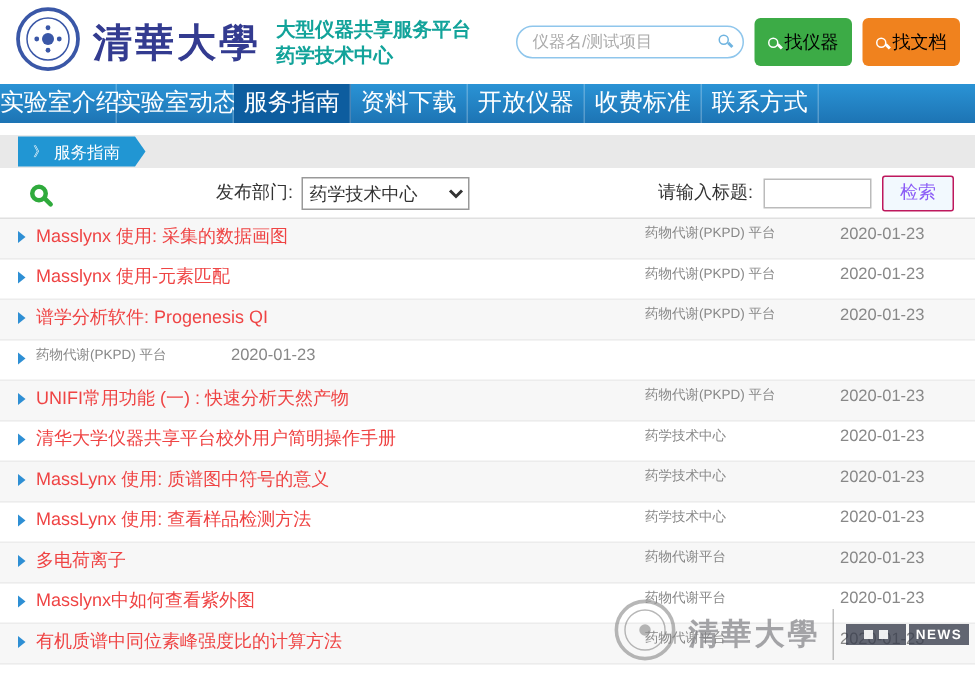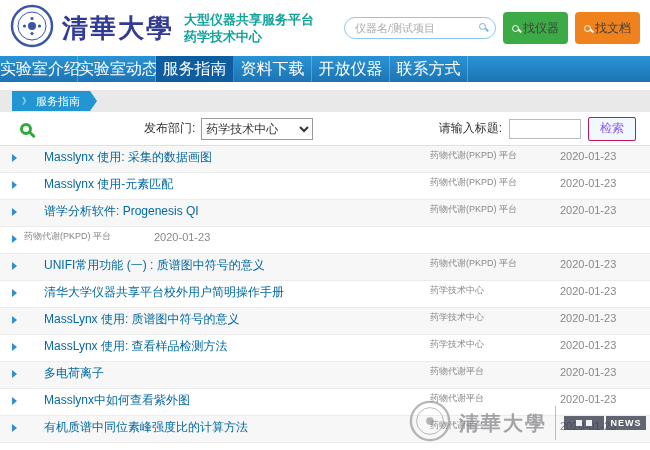--- a/index.html
+++ b/index.html
@@ -13,21 +13,21 @@
   .platform { color:#12a39a; font-size:13px; font-weight:bold; line-height:17px; white-space:nowrap; }
   .search-area { margin-left:auto; display:flex; align-items:center; gap:7px; }
   .search-input-wrap { position:relative; }
   .search-input { width:152px; height:22px; border:1px solid #8fc6ec; border-radius:12px;
                   padding:0 24px 0 10px; font-size:11px; color:#333; outline:none; }
   .search-input::placeholder { color:#aaa; }
   .input-mag { position:absolute; right:10px; top:6px; width:7px; height:7px;
                border:1.5px solid #6fb4e0; border-radius:50%; }
   .input-mag::after { content:""; position:absolute; width:4px; height:1.5px; background:#6fb4e0;
                       right:-4px; bottom:-1px; transform:rotate(45deg); }
-  .hbtn { height:24px; border:none; border-radius:4px; color:#404040; font-size:12px;
+  .hbtn { height:24px; border:none; border-radius:4px; color:#000000; font-size:12px;
           display:flex; align-items:center; padding:16px 9px; cursor:pointer; white-space:nowrap; }
   .btn-green { background:#3cab46; }
   .btn-orange { background:#f0821e; }
   .mag-mini { display:inline-block; width:7px; height:7px; border:1.5px solid #fff;
               border-radius:50%; position:relative; margin-right:4px; }
   .mag-mini::after { content:""; position:absolute; width:4px; height:1.5px; background:#fff;
                      right:-4px; bottom:-1px; transform:rotate(45deg); }
 
   
   .nav { height:26px; display:flex; background:linear-gradient(#2a93d5,#1d74b4); }
@@ -63,22 +63,22 @@
                 color:#8b5cf6; font-size:12px; border-radius:2px; cursor:pointer; }
 
   
   .list { background:#fff; }
   .row { height:27px; display:flex; align-items:flex-start; padding:4px 12px 0;
          border-bottom:1px solid #ececec; cursor:pointer; }
   .row:nth-child(odd) { background:#f7f7f7; }
   .bullet { margin-top:4px; margin-right:7px; width:0; height:0;
             border-left:5px solid #2e8fd4; border-top:4px solid transparent;
             border-bottom:4px solid transparent; flex:none; }
-  .row .title { flex:1; font-size:12px; color:#0369a1; line-height:14px;
-                white-space:nowrap; overflow:hidden;margin-left:20px; }
+  .row .title { flex:1; font-size:12px; color:#ef4444; line-height:14px;
+                white-space:nowrap; overflow:hidden; }
   .cat { width:130px; text-align:center; font-size:9px; color:#888; line-height:10px;
          display:flex; flex-direction:row; flex:none; }
   .date { width:78px; text-align:left; font-size:11px; color:#888; line-height:13px; flex:none; }
 
   
   .watermark { position:absolute; right:4px; bottom:4px; display:flex; align-items:center;
                gap:8px; pointer-events:none; }
   .wm-cn { font-family:"DejaVu Serif",serif; font-size:20px; font-weight:bold;
            color:rgba(130,130,135,.72); letter-spacing:2px; white-space:nowrap; }
   .wm-div { width:1px; height:34px; background:rgba(140,140,140,.55); }
@@ -125,20 +125,21 @@
       </button>
     </div>
   </div>
 
   <div class="nav">
       <div class="tab">实验室介绍</div>
       <div class="tab">实验室动态</div>
       <div class="tab active">服务指南</div>
       <div class="tab">资料下载</div>
       <div class="tab">开放仪器</div>
+      <div class="tab">收费标准</div>
       <div class="tab">联系方式</div>
     </div>
 
   <div class="gap"></div>
 
   <div class="crumb-bar">
     <div class="ribbon">
       <span class="crumb-arrow">》</span>
       <span>服务指南</span>
     </div>
@@ -194,21 +195,21 @@
       <span class="bullet"></span>
       <span class="cat">
         <span class="c1">药物代谢</span>
         <span class="c2">(PKPD) 平台</span>
       </span>
       <span class="date">2020-01-23</span>
     </div>
 
     <div class="row">
       <span class="bullet"></span>
-      <span class="title">UNIFI常用功能 (一) : 质谱图中符号的意义</span>
+      <span class="title">UNIFI常用功能 (一) : 快速分析天然产物</span>
       <span class="cat">
         <span class="c1">药物代谢</span>
         <span class="c2">(PKPD) 平台</span>
       </span>
       <span class="date">2020-01-23</span>
     </div>
 
     <div class="row">
       <span class="bullet"></span>
       <span class="title">清华大学仪器共享平台校外用户简明操作手册</span>

